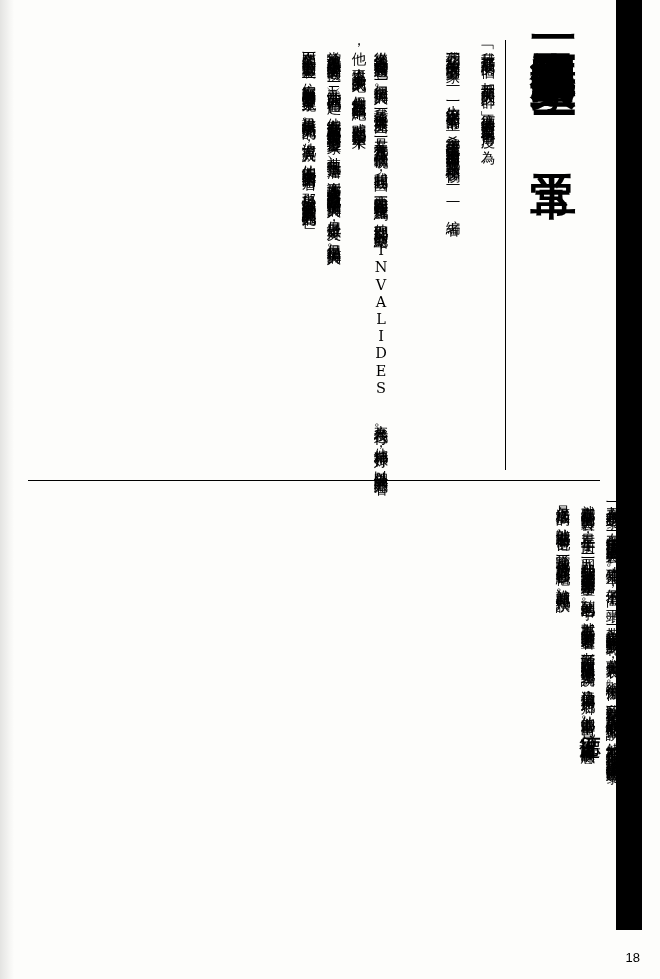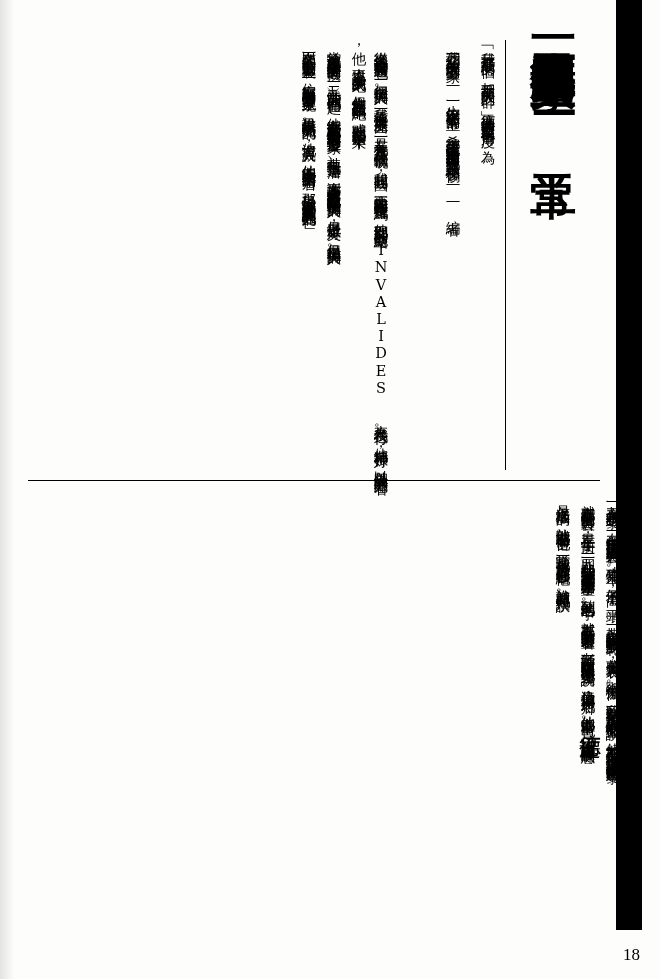--- a/index.html
+++ b/index.html
@@ -155,22 +155,22 @@
     top: 480px;
     height: 0;
     border-top: 1px solid #000;
   }
 
   
   .page-number {
     position: absolute;
     right: 20px;
     bottom: 14px;
-    font-family: Liberation Serif, serif;
-    font-size: 17px;
+    font-family: Liberation Sans, sans-serif;
+    font-size: 13px;
     color: #000;
   }
 </style>
 </head>
 <body>
 
 <div id="page">
 
   <div class="binding-bar"></div>
 

